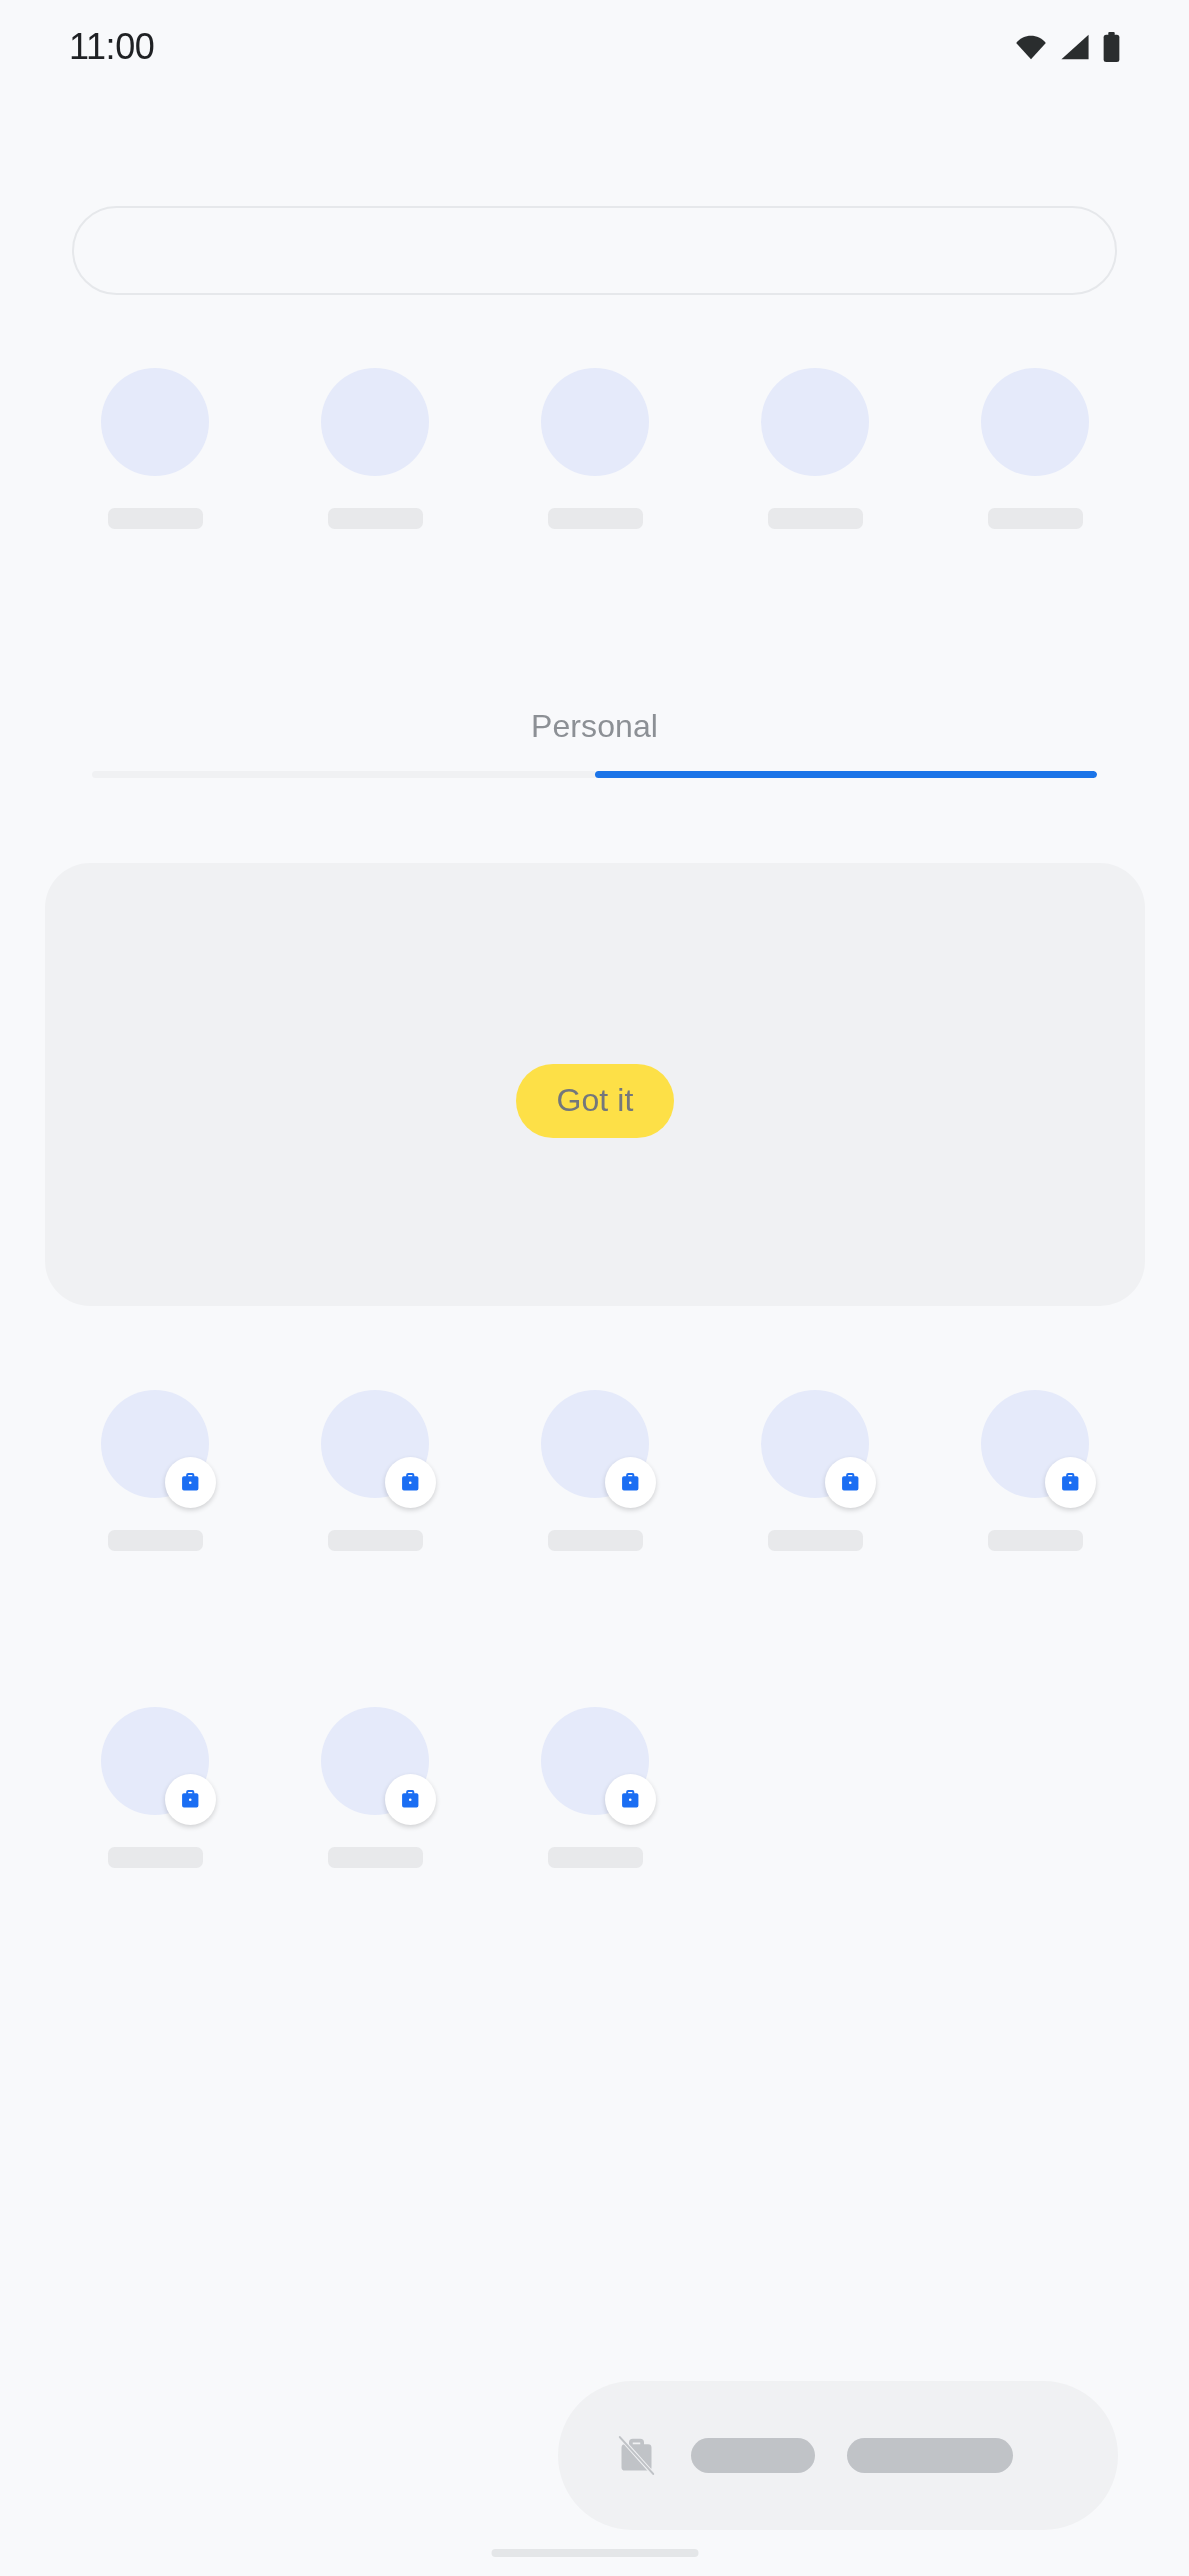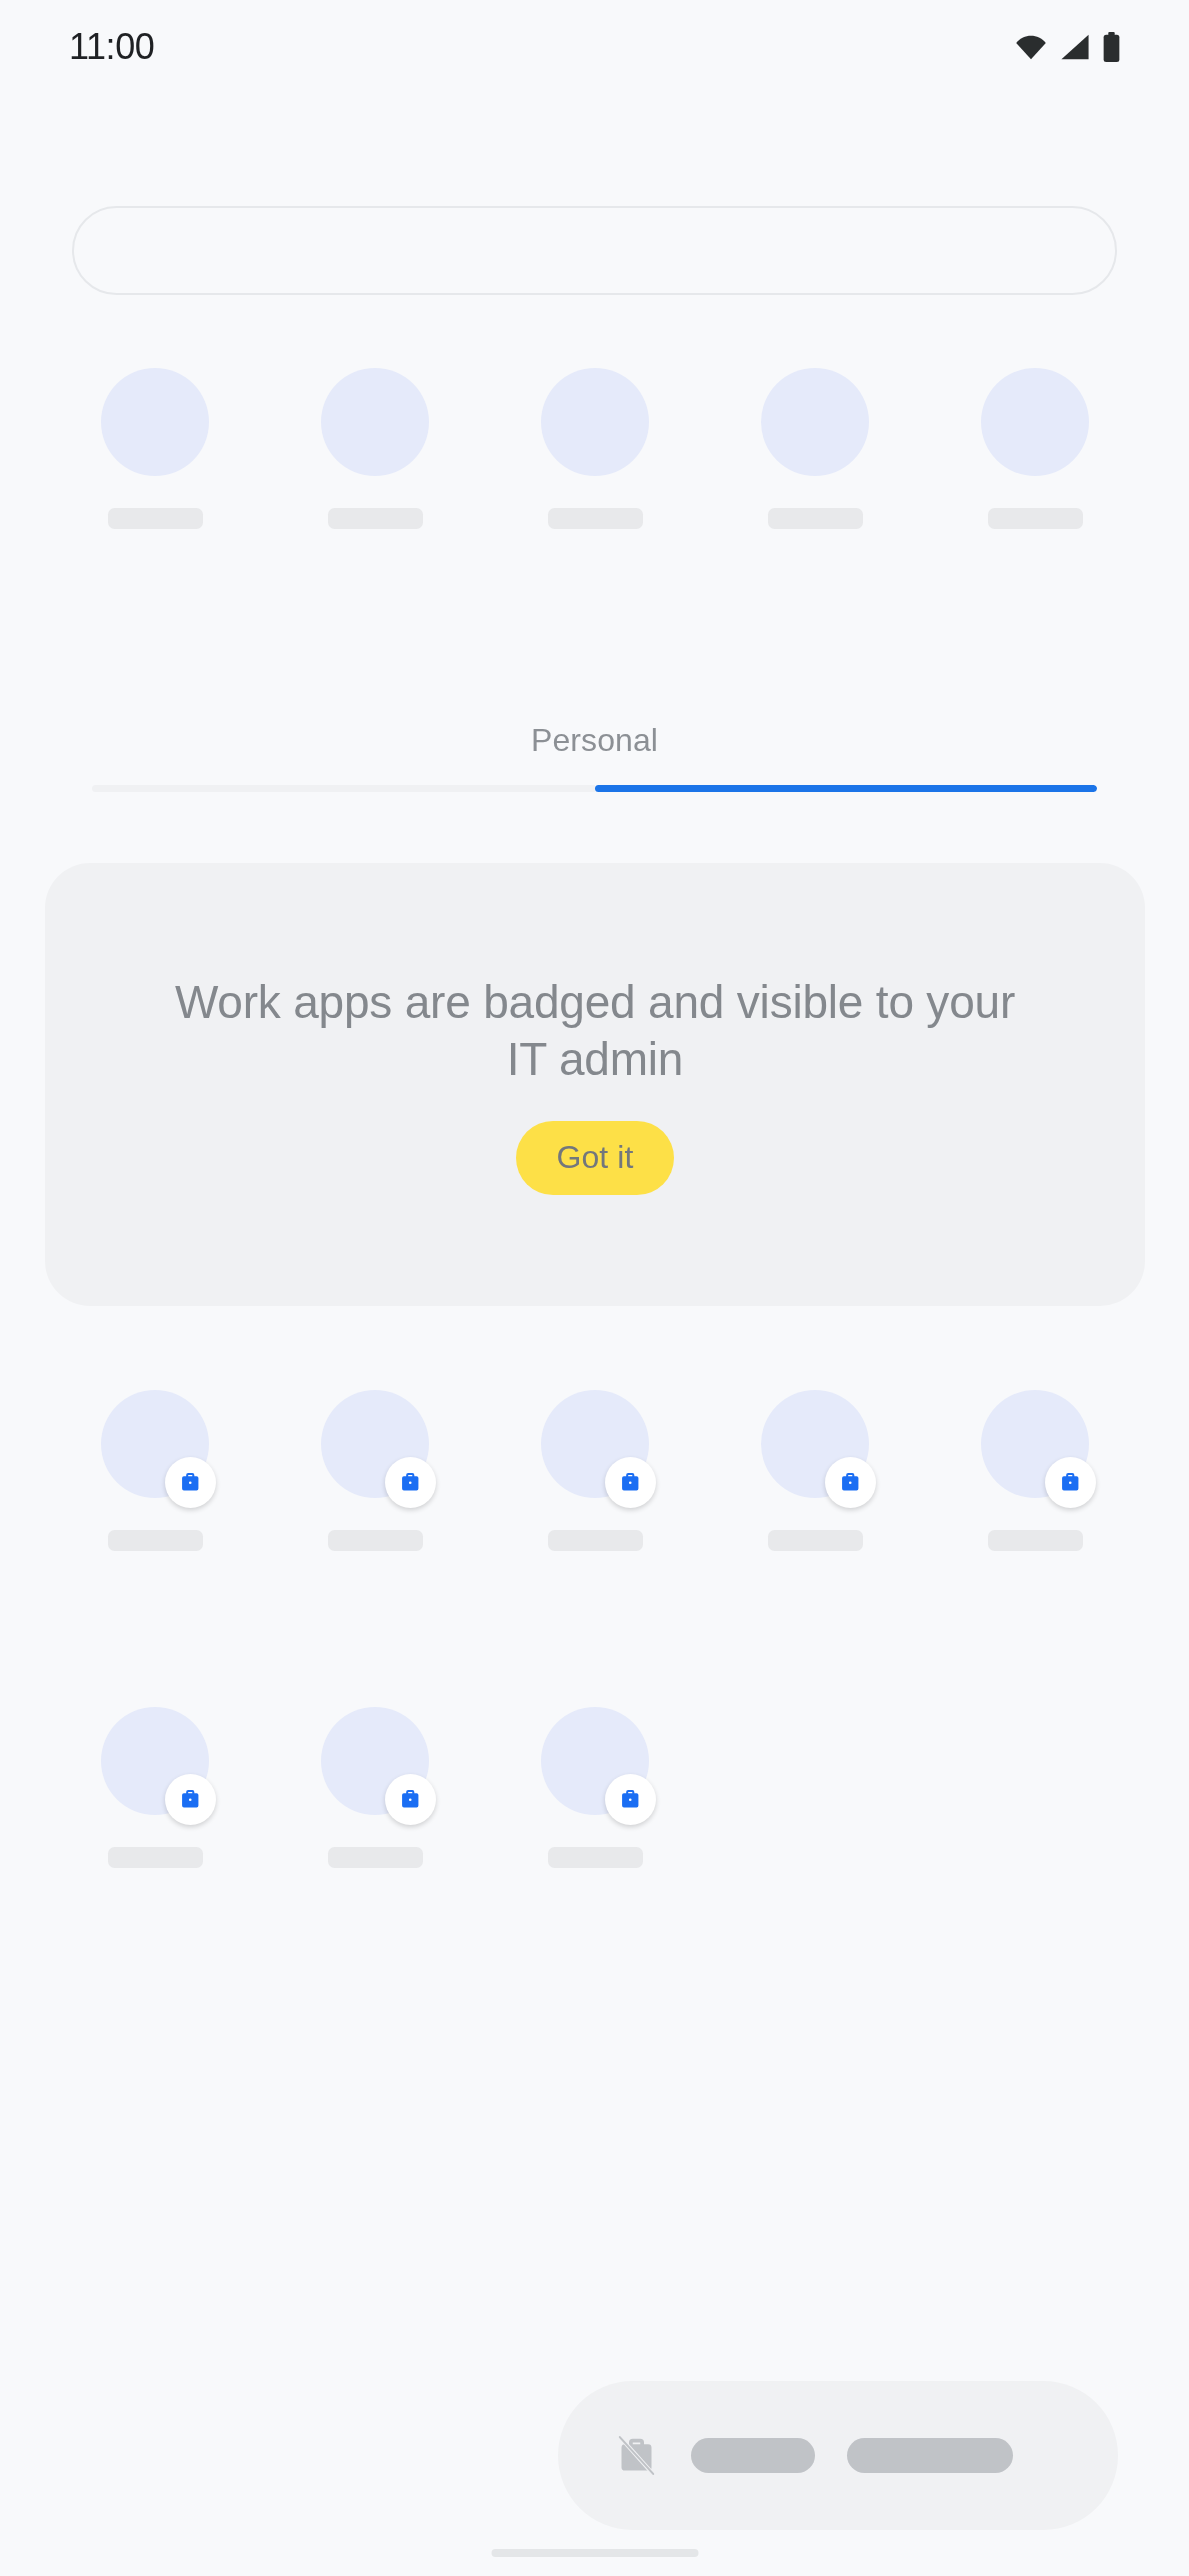--- a/index.html
+++ b/index.html
@@ -108,21 +108,20 @@
     box-sizing: border-box;
   }
   .work-badge svg { display: block; }
 
   
   .tabs {
     position: absolute;
     left: 92px;
     top: 708px;
     width: 1005px;
-    margin-top: 14px;
   }
   .tab-row {
     display: flex;
   }
   .tab {
     flex: 1;
     text-align: center;
     font-size: 32px;
     padding-bottom: 26px;
     letter-spacing: 0.1px;
@@ -282,21 +281,20 @@
   <div class="tab-row">
     <div class="tab inactive">Personal</div>
   </div>
   <div class="tab-track">
     <div class="tab-track-seg off"></div>
     <div class="tab-track-seg on"></div>
   </div>
 </div>
 
 <div class="info-card">
-  <div class="info-card-title">Work apps are badged and visible to your IT admin</div>
   <button class="got-it-btn">Got it</button>
 </div>
 
 <div class="app-grid" id="grid-work-1">
   <div class="app-cell">
     <div class="app-icon-wrap">
       <div class="app-icon"></div>
       <div class="work-badge">
         <svg width="24.5" height="24.5" viewBox="0 0 24 24">
             <path fill="#1b6ef3" d="M10 3h4a2 2 0 0 1 2 2v1h2.2A1.8 1.8 0 0 1 20 7.8v10.4a1.8 1.8 0 0 1-1.8 1.8H5.8A1.8 1.8 0 0 1 4 18.2V7.8A1.8 1.8 0 0 1 5.8 6H8V5a2 2 0 0 1 2-2zm0 3h4V5h-4v1zm2 5.2a1.3 1.3 0 0 0-1.3 1.3 1.3 1.3 0 0 0 2.6 0A1.3 1.3 0 0 0 12 11.2z"></path>

